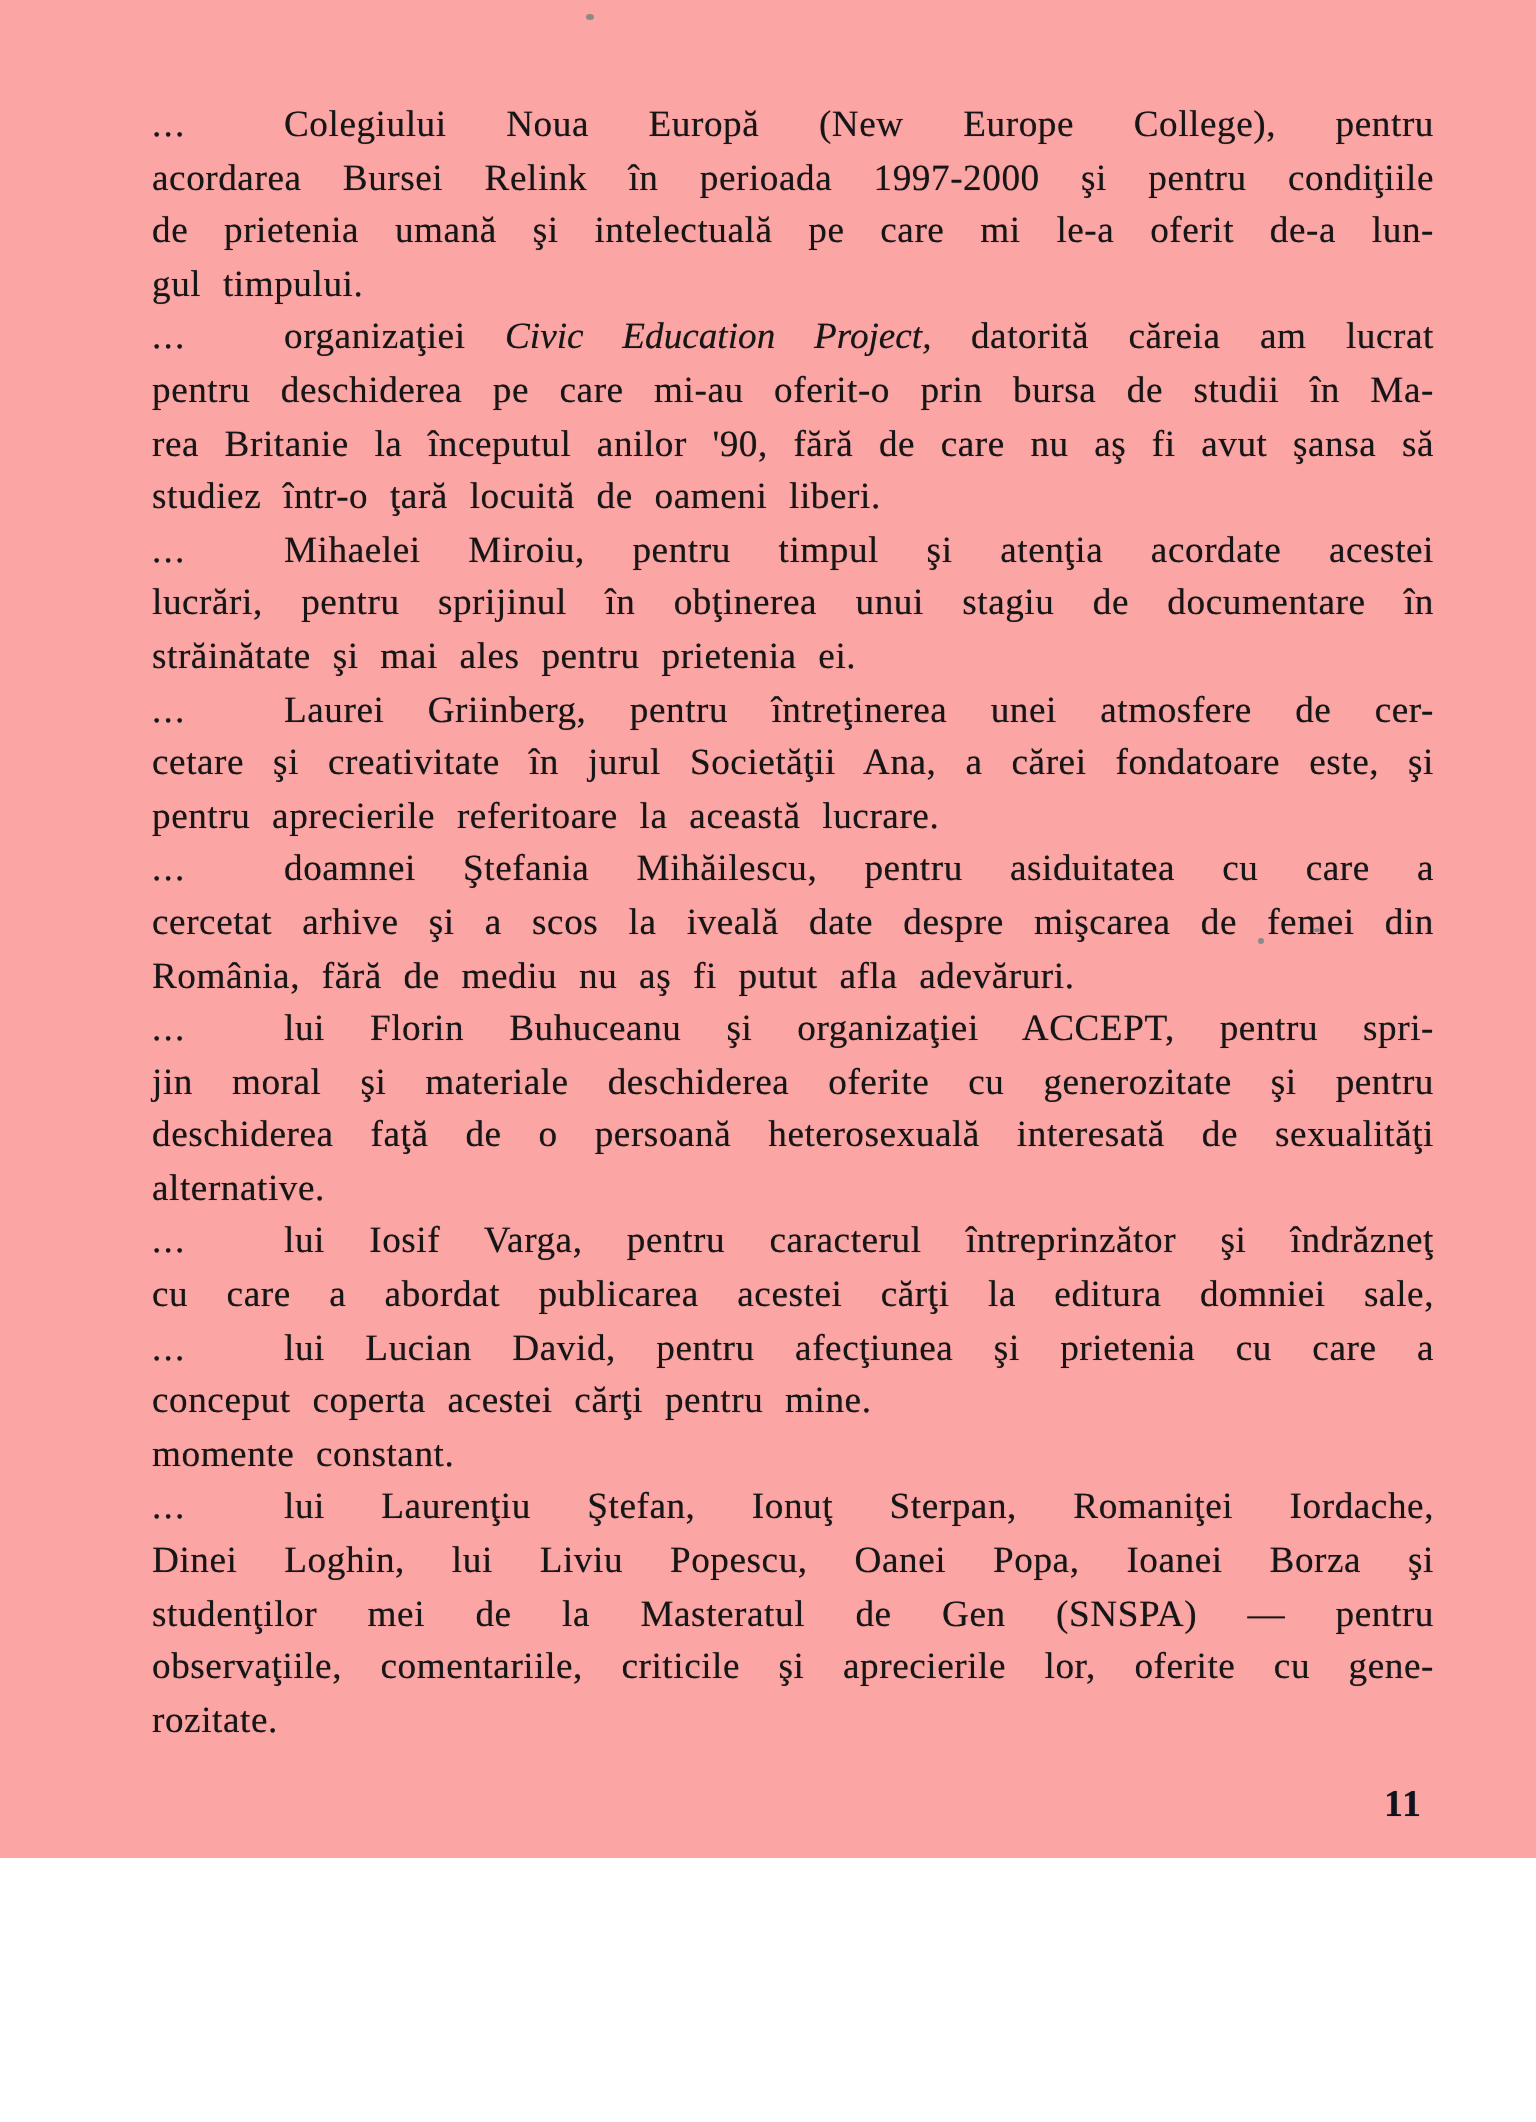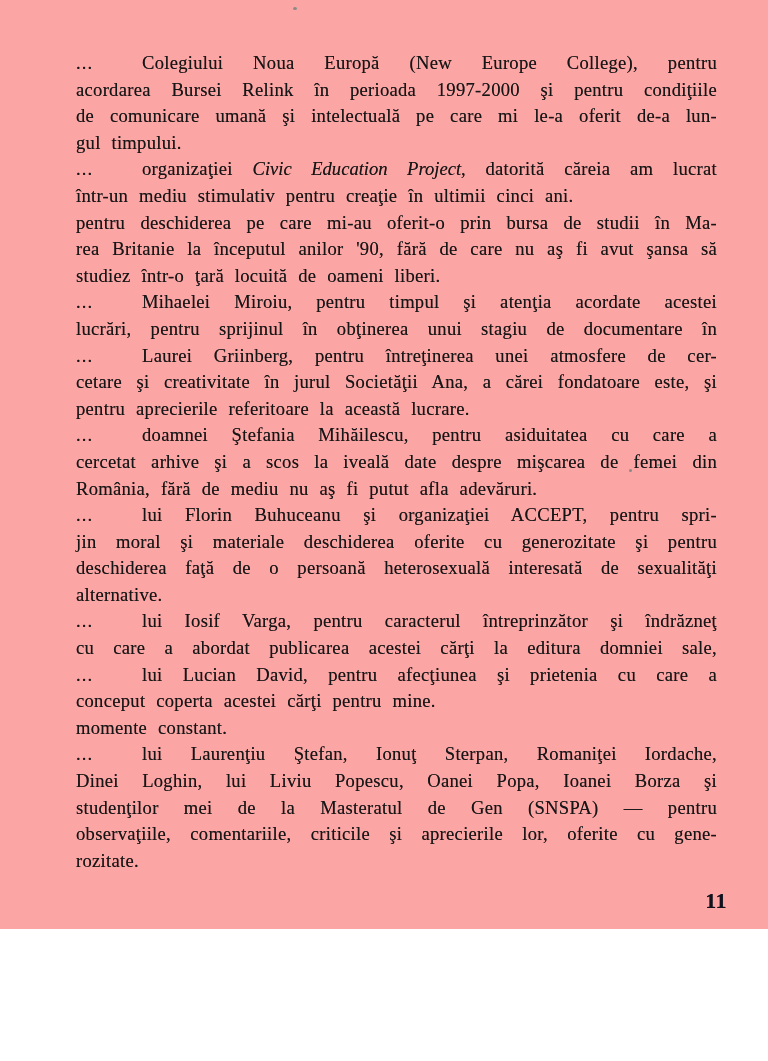--- a/index.html
+++ b/index.html
@@ -39,58 +39,58 @@
     word-spacing: 0.32em;
   }
   .dots {
     display: inline-block;
     width: 66px;
     letter-spacing: 0.06em;
   }
   .line i { font-style: italic; letter-spacing: 0; }
   .pagenum {
     position: absolute;
-    right: 41px;
+    right: 57px;
     bottom: 15px;
-    font-size: 22px;
+    font-size: 19px;
     font-weight: bold;
     letter-spacing: 0.5px;
     color: #10131d;
     text-shadow: 0 0 0.4px rgba(10,10,20,0.6);
   }
   .speck {
     position: absolute;
     background: #8a8a86;
     border-radius: 50%;
   }
 </style>
 </head>
 <body>
 
 <div class="page">
   <div class="speck" style="left:293px; top:7px; width:4px; height:3px;"></div>
   <div class="textblock">
       <div class="paragraph">
         <div class="line"><span class="dots">...</span>Colegiului Noua Europă (New Europe College), pentru</div>
         <div class="line">acordarea Bursei Relink în perioada 1997-2000 şi pentru condiţiile</div>
-        <div class="line">de comunicare umană şi intelectuală pe care mi le-a oferit de-a lun-</div>
+        <div class="line">de prietenia umană şi intelectuală pe care mi le-a oferit de-a lun-</div>
         <div class="line last">gul timpului.</div>
       </div>
       <div class="paragraph">
         <div class="line"><span class="dots">...</span>organizaţiei <i>Civic Education Project,</i> datorită căreia am lucrat</div>
-        <div class="line last">într-un mediu stimulativ pentru creaţie în ultimii cinci ani.</div>
       </div>
       <div class="paragraph">
         <div class="line">pentru deschiderea pe care mi-au oferit-o prin bursa de studii în Ma-</div>
         <div class="line">rea Britanie la începutul anilor '90, fără de care nu aş fi avut şansa să</div>
         <div class="line last">studiez într-o ţară locuită de oameni liberi.</div>
       </div>
       <div class="paragraph">
         <div class="line"><span class="dots">...</span>Mihaelei Miroiu, pentru timpul şi atenţia acordate acestei</div>
         <div class="line">lucrări, pentru sprijinul în obţinerea unui stagiu de documentare în</div>
+        <div class="line last">străinătate şi mai ales pentru prietenia ei.</div>
       </div>
       <div class="paragraph">
         <div class="line"><span class="dots">...</span>Laurei Griinberg, pentru întreţinerea unei atmosfere de cer-</div>
         <div class="line">cetare şi creativitate în jurul Societăţii Ana, a cărei fondatoare este, şi</div>
         <div class="line last">pentru aprecierile referitoare la această lucrare.</div>
       </div>
       <div class="paragraph">
         <div class="line"><span class="dots">...</span>doamnei Ştefania Mihăilescu, pentru asiduitatea cu care a</div>
         <div class="line">cercetat arhive şi a scos la iveală date despre mişcarea de femei din</div>
         <div class="line last">România, fără de mediu nu aş fi putut afla adevăruri.</div>

